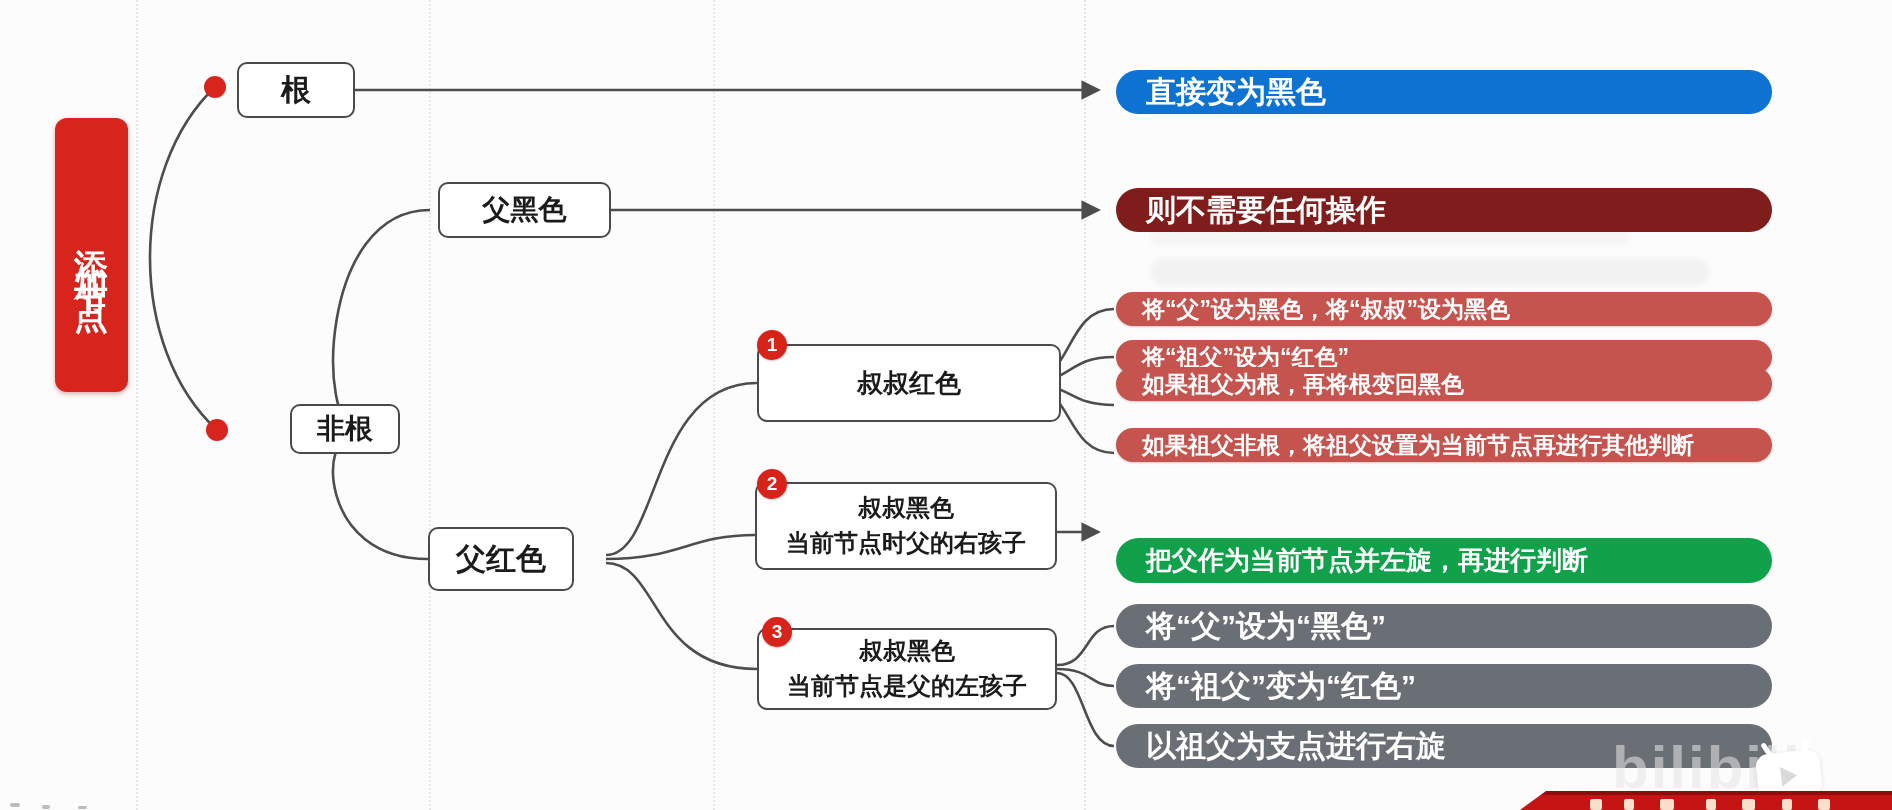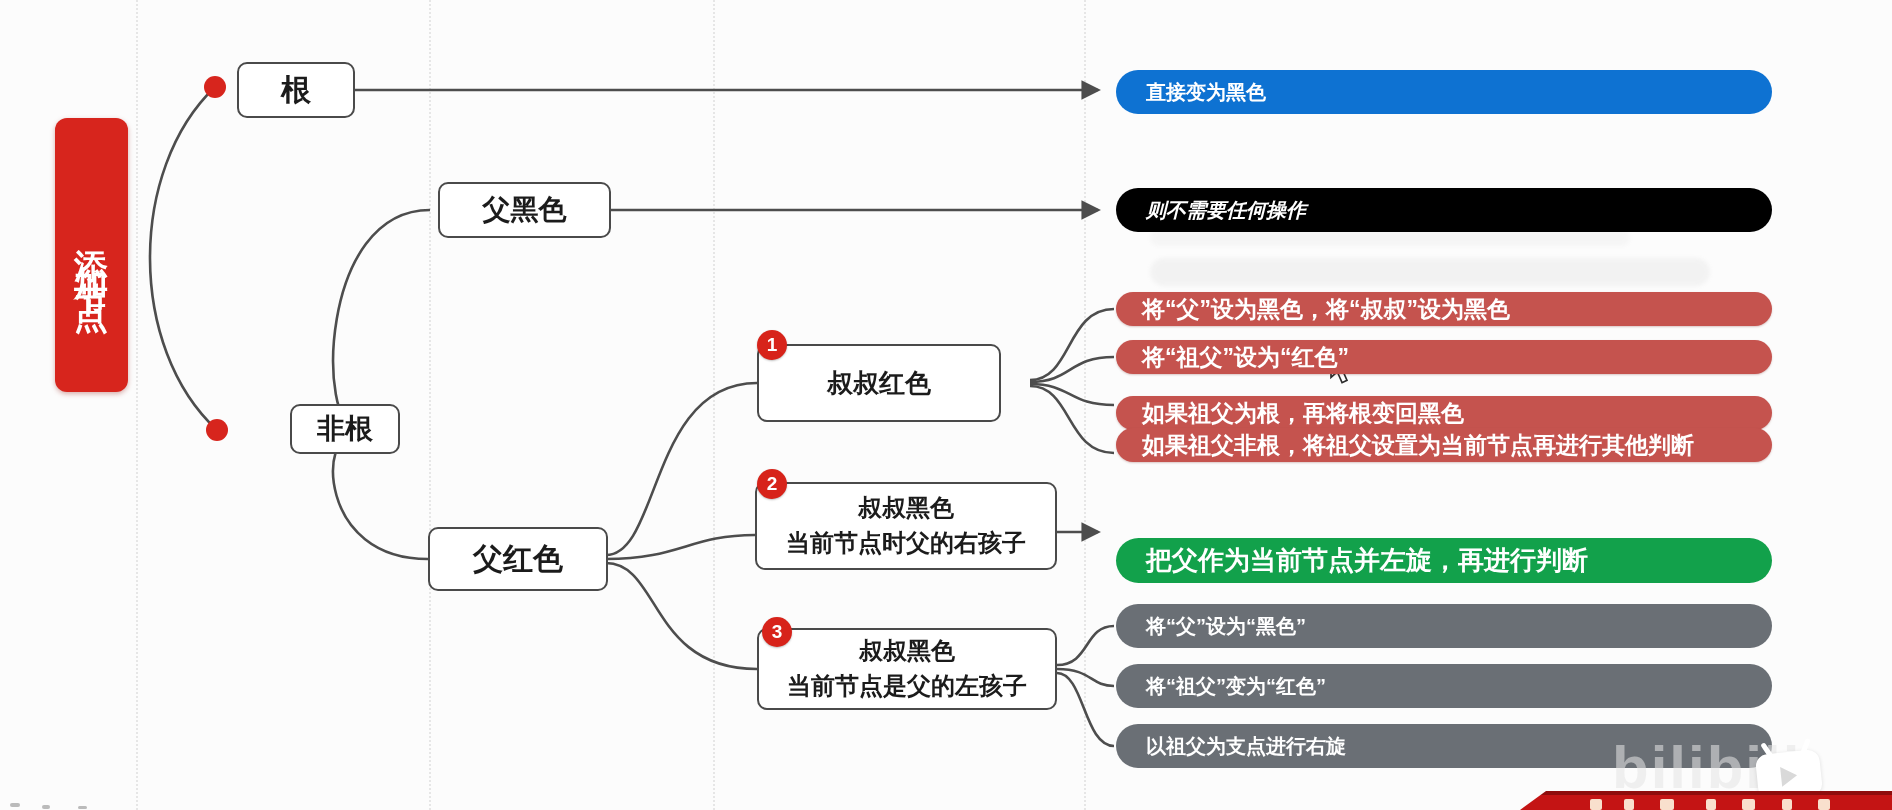--- a/index.html
+++ b/index.html
@@ -13,24 +13,24 @@
   .root-box{position:absolute;left:55px;top:118px;width:73px;height:274px;background:#d7251d;
         border-radius:12px;display:flex;align-items:center;justify-content:center;
         box-shadow:0 2px 5px rgba(150,30,20,.35);}
   .root-label{writing-mode:vertical-rl;text-orientation:upright;color:#fff;font-size:34px;
         font-weight:700;letter-spacing:16px;line-height:1;}
   .badge{position:absolute;width:30px;height:30px;border-radius:50%;background:#d7231a;color:#fff;
         font-size:19px;font-weight:700;display:flex;align-items:center;justify-content:center;
         box-shadow:0 1px 2px rgba(0,0,0,.25);}
   .bar{position:absolute;left:1116px;width:656px;border-radius:24px;color:#fff;font-weight:700;
         display:flex;align-items:center;box-sizing:border-box;padding-left:30px;}
-  .bar.h44{height:44px;font-size:20px;}
+  .bar.h44{height:44px;font-size:30px;}
   .bar.h34{height:34px;font-size:23px;border-radius:17px;padding-left:26px;}
   .bar.blue{background:#0e72d2;}
-  .bar.orange{background:#000000;font-style:italic;}
+  .bar.orange{background:#7f1d1d;}
   .bar.redbar{background:#c5534e;box-shadow:0 1px 2px rgba(120,40,35,.25);}
   .bar.green{background:#12a14b;height:45px;font-size:26px;margin-top:28px;}
   .bar.graybar{background:#6a6f75;}
   .nl1{font-size:24px;line-height:1.45;}
   .nl2{font-size:24px;line-height:1.45;}
   .ghost{position:absolute;background:#8a8a8a;border-radius:14px;filter:blur(2px);}
   .wm-text{position:absolute;left:1612px;top:733px;font-size:60px;font-weight:800;color:#e6e6e6;
         opacity:.55;letter-spacing:2px;}
   .wm-tv{position:absolute;left:1757px;top:752px;width:64px;height:46px;background:#fff;
         border-radius:12px;transform:rotate(-6deg);box-shadow:0 1px 4px rgba(0,0,0,.12);}
@@ -96,25 +96,25 @@
   </div>
 
   <div class="node" style="left:246px;top:404px;width:110px;height:50px;font-size:28px;margin-left:44px;">
     <span>非根</span>
   </div>
 
   <div class="node" style="left:430px;top:182px;width:173px;height:56px;font-size:28px;margin-left:8px;">
     <span>父黑色</span>
   </div>
 
-  <div class="node" style="left:428px;top:527px;width:180px;height:64px;font-size:30px;">
+  <div class="node" style="left:428px;top:527px;width:146px;height:64px;font-size:30px;">
     <span>父红色</span>
   </div>
 
-  <div class="node" style="left:757px;top:344px;width:244px;height:78px;font-size:26px;">
+  <div class="node" style="left:757px;top:344px;width:304px;height:78px;font-size:26px;">
     <span>叔叔红色</span>
   </div>
   <div class="badge" style="left:757px;top:330px;">
     <span>1</span>
   </div>
 
   <div class="node" style="left:755px;top:482px;width:302px;height:88px;">
     <span class="nl1">叔叔黑色</span>
     <span class="nl2">当前节点时父的右孩子</span>
   </div>
@@ -140,21 +140,21 @@
   <div class="bar orange h44" style="top:188px;">
     <span>则不需要任何操作</span>
   </div>
 
   <div class="bar redbar h34" style="top:340px;">
     <span>将“祖父”设为“红色”</span>
   </div>
   <div class="bar redbar h34" style="top:292px;">
     <span>将“父”设为黑色，将“叔叔”设为黑色</span>
   </div>
-  <div class="bar redbar h34" style="top:396px;">
+  <div class="bar redbar h34" style="top:367px;">
     <span>如果祖父为根，再将根变回黑色</span>
   </div>
   <div class="bar redbar h34" style="top:428px;">
     <span>如果祖父非根，将祖父设置为当前节点再进行其他判断</span>
   </div>
 
   <div class="bar green" style="top:510px;">
     <span>把父作为当前节点并左旋，再进行判断</span>
   </div>
 

